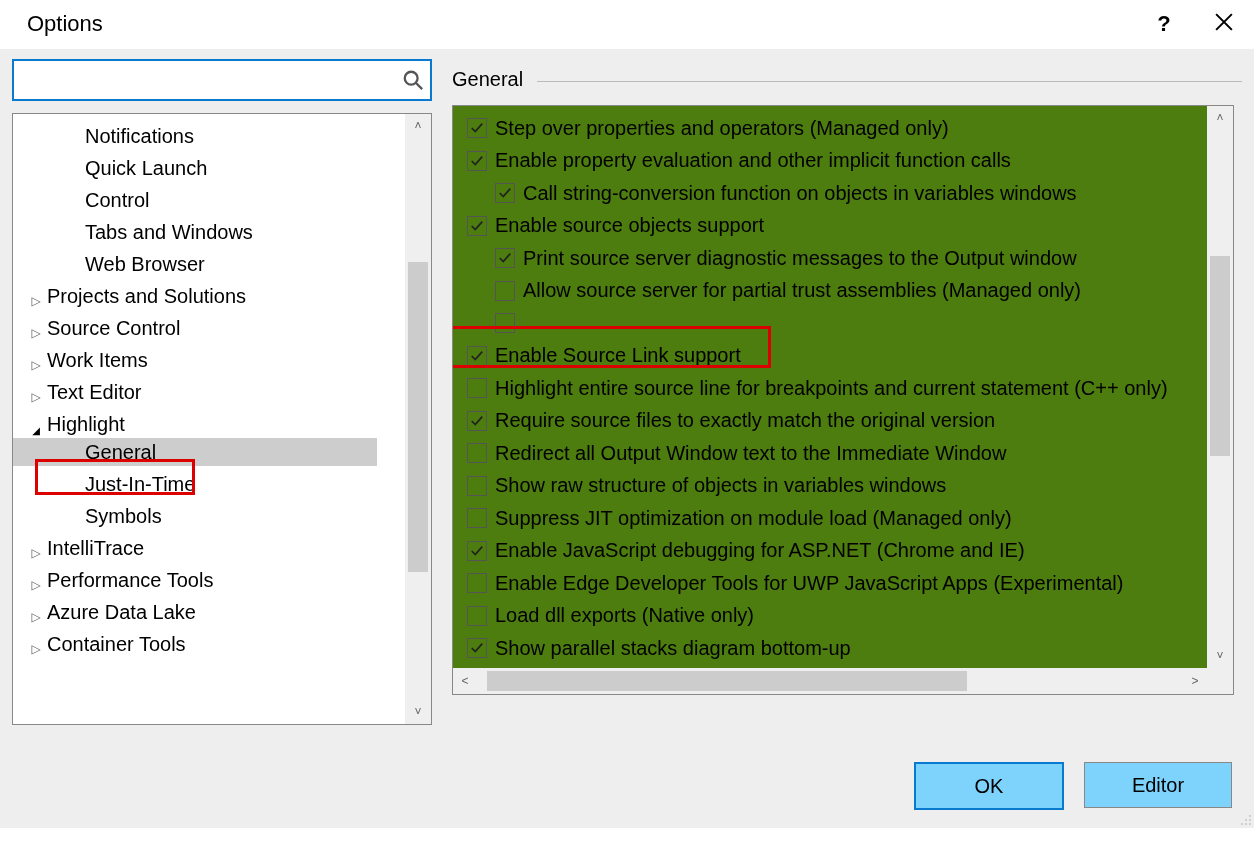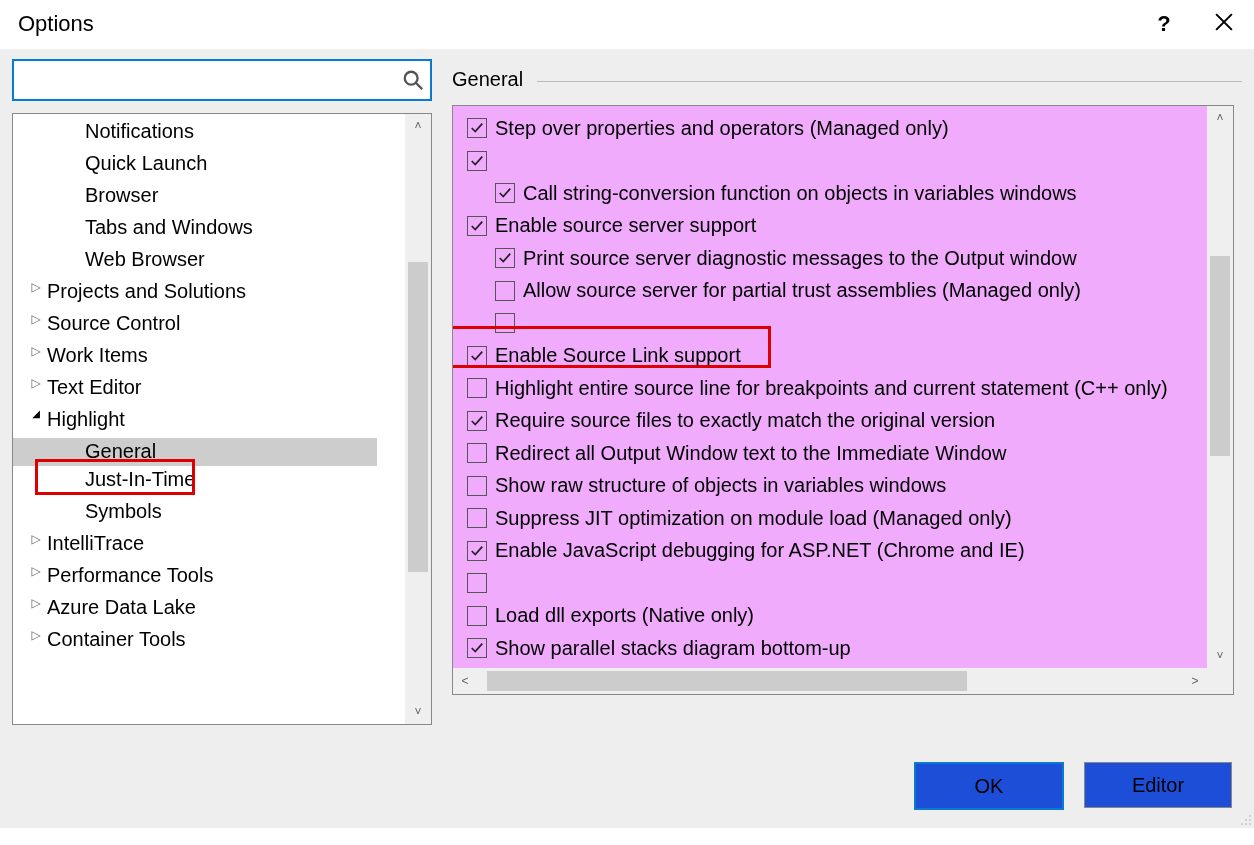--- a/index.html
+++ b/index.html
@@ -10,21 +10,21 @@
     font-size: 18px;
     color: #000;
     width: 1254px;
     height: 845px;
     overflow: hidden;
     position: relative;
   }
   .titlebar {
     display: flex;
     align-items: center;
-    padding: 6px 12px 6px 18px;
+    padding: 6px 12px 6px 27px;
     font-size: 22px;
     font-weight: 400;
   }
   .titlebar .spacer { flex: 1; }
   .titlebar .btn {
     width: 36px; height: 36px;
     display: flex; align-items: center; justify-content: center;
     font-size: 22px;
     margin-left: 24px;
   }
@@ -96,21 +96,21 @@
     background: #ccc;
   }
   .tree {
     padding-top: 4px;
   }
   .tree .item {
     font-size: 20px;
     padding: 2px 0 2px 0;
     white-space: nowrap;
     display: flex;
-    align-items: flex-start;
+    align-items: flex-end;
     height: 28px;
   }
   .tree .item .arrow {
     width: 14px;
     display: inline-flex;
     justify-content: center;
     margin-right: 4px;
     color: #666;
     font-size: 12px;
   }
@@ -147,21 +147,21 @@
   .group-header .line {
     flex: 1;
     height: 1px;
     background: #bbb;
     margin-left: 14px;
     margin-top: 4px;
   }
   .check-outer {
     margin-top: 6px;
     border: 1px solid #888;
-    background: #f0abfc;
+    background: #4d7c0f;
     width: 782px;
     height: 590px;
     box-sizing: border-box;
     position: relative;
     overflow: hidden;
   }
   .check-list {
     padding: 6px 0 0 0;
     width: 1200px;
   }
@@ -240,21 +240,21 @@
     right: 22px;
     bottom: 18px;
     display: flex;
     gap: 20px;
   }
   .btn-main {
     width: 146px;
     height: 44px;
     font-size: 20px;
     border: 1px solid #888;
-    background: #1d4ed8;
+    background: #7dd3fc;
     display: flex;
     align-items: center;
     justify-content: center;
   }
   .btn-main.primary {
     border: 2px solid #0a7ad1;
   }
   .resize-grip {
     position: absolute;
     right: 2px; bottom: 2px;
@@ -297,21 +297,21 @@
           <div class="item depth1">
             <span class="arrow"></span>
             <span>Notifications</span>
           </div>
           <div class="item depth1">
             <span class="arrow"></span>
             <span>Quick Launch</span>
           </div>
           <div class="item depth1">
             <span class="arrow"></span>
-            <span>Browser</span>
+            <span>Control</span>
           </div>
           <div class="item depth1">
             <span class="arrow"></span>
             <span>Tabs and Windows</span>
           </div>
           <div class="item depth1">
             <span class="arrow"></span>
             <span>Web Browser</span>
           </div>
           <div class="item depth0">
@@ -387,36 +387,37 @@
               </svg>
             </span>
             <span>Step over properties and operators (Managed only)</span>
           </div>
           <div class="check-row indent0">
             <span class="cbox">
               <svg viewBox="0 0 16 16">
                 <path d="M2 8 L6 12 L14 3" stroke="#222" stroke-width="2" fill="none"></path>
               </svg>
             </span>
+            <span>Enable property evaluation and other implicit function calls</span>
           </div>
           <div class="check-row indent1">
             <span class="cbox">
               <svg viewBox="0 0 16 16">
                 <path d="M2 8 L6 12 L14 3" stroke="#222" stroke-width="2" fill="none"></path>
               </svg>
             </span>
             <span>Call string-conversion function on objects in variables windows</span>
           </div>
           <div class="check-row indent0">
             <span class="cbox">
               <svg viewBox="0 0 16 16">
                 <path d="M2 8 L6 12 L14 3" stroke="#222" stroke-width="2" fill="none"></path>
               </svg>
             </span>
-            <span>Enable source server support</span>
+            <span>Enable source objects support</span>
           </div>
           <div class="check-row indent1">
             <span class="cbox">
               <svg viewBox="0 0 16 16">
                 <path d="M2 8 L6 12 L14 3" stroke="#222" stroke-width="2" fill="none"></path>
               </svg>
             </span>
             <span>Print source server diagnostic messages to the Output window</span>
           </div>
           <div class="check-row indent1">
@@ -461,20 +462,21 @@
           <div class="check-row indent0">
             <span class="cbox">
               <svg viewBox="0 0 16 16">
                 <path d="M2 8 L6 12 L14 3" stroke="#222" stroke-width="2" fill="none"></path>
               </svg>
             </span>
             <span>Enable JavaScript debugging for ASP.NET (Chrome and IE)</span>
           </div>
           <div class="check-row indent0">
             <span class="cbox"></span>
+            <span>Enable Edge Developer Tools for UWP JavaScript Apps (Experimental)</span>
           </div>
           <div class="check-row indent0">
             <span class="cbox"></span>
             <span>Load dll exports (Native only)</span>
           </div>
           <div class="check-row indent0">
             <span class="cbox">
               <svg viewBox="0 0 16 16">
                 <path d="M2 8 L6 12 L14 3" stroke="#222" stroke-width="2" fill="none"></path>
               </svg>

